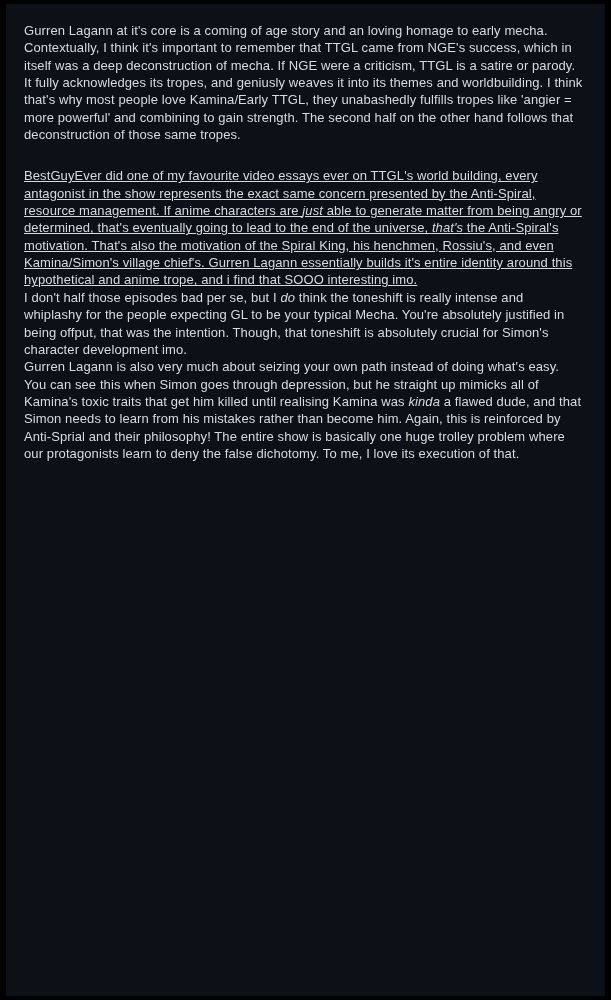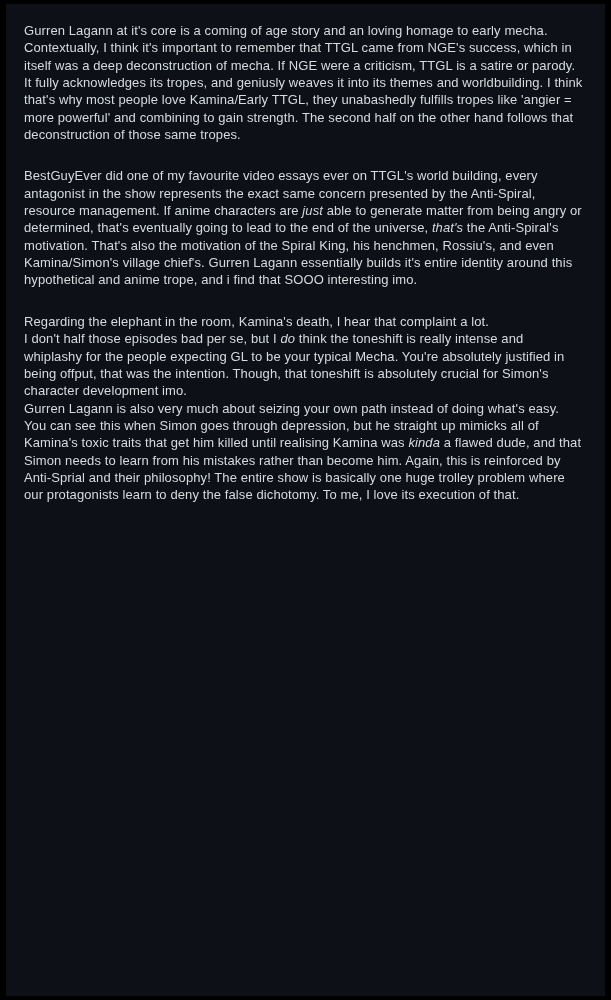--- a/index.html
+++ b/index.html
@@ -35,29 +35,29 @@
     color: #d7dbdd;
     font-size: 13px;
     line-height: 1.335;
     letter-spacing: 0.1px;
   }
   p {
     margin: 0 0 0 0;
   }
   p.gap {
     margin-top: 24px;
+    text-decoration: underline;
   }
   em {
     font-style: italic;
   }
 </style>
 </head>
 <body>
 
 <div id="page">
   <div id="content" style="background: rgb(13, 17, 23); color: rgb(215, 219, 221);">
       <p><span>Gurren Lagann at it's core is a coming of age story and an loving homage to early mecha. Contextually, I think it's important to remember that TTGL came from NGE's success, which in itself was a deep deconstruction of mecha. If NGE were a criticism, TTGL is a satire or parody. It fully acknowledges its tropes, and geniusly weaves it into its themes and worldbuilding. I think that's why most people love Kamina/Early TTGL, they unabashedly fulfills tropes like 'angier = more powerful' and combining to gain strength. The second half on the other hand follows that deconstruction of those same tropes.</span></p>
       <p class="gap"><span>BestGuyEver did one of my favourite video essays ever on TTGL's world building, every antagonist in the show represents the exact same concern presented by the Anti-Spiral, resource management. If anime characters are </span><em>just</em><span> able to generate matter from being angry or determined, that's eventually going to lead to the end of the universe, </span><em>that's</em><span> the Anti-Spiral's motivation. That's also the motivation of the Spiral King, his henchmen, Rossiu's, and even Kamina/Simon's village chief's. Gurren Lagann essentially builds it's entire identity around this hypothetical and anime trope, and i find that SOOO interesting imo.</span></p>
-      <p class="gap"><span>Regarding the elephant in the room, Kamina's death, I hear that complaint a lot.</span></p>
       <p><span>I don't half those episodes bad per se, but I </span><em>do</em><span> think the toneshift is really intense and whiplashy for the people expecting GL to be your typical Mecha. You're absolutely justified in being offput, that was the intention. Though, that toneshift is absolutely crucial for Simon's character development imo.</span></p>
       <p><span>Gurren Lagann is also very much about seizing your own path instead of doing what's easy. You can see this when Simon goes through depression, but he straight up mimicks all of Kamina's toxic traits that get him killed until realising Kamina was </span><em>kinda</em><span> a flawed dude, and that Simon needs to learn from his mistakes rather than become him. Again, this is reinforced by Anti-Sprial and their philosophy! The entire show is basically one huge trolley problem where our protagonists learn to deny the false dichotomy. To me, I love its execution of that.</span></p>
     </div>
 </div>
 
 </body></html>

